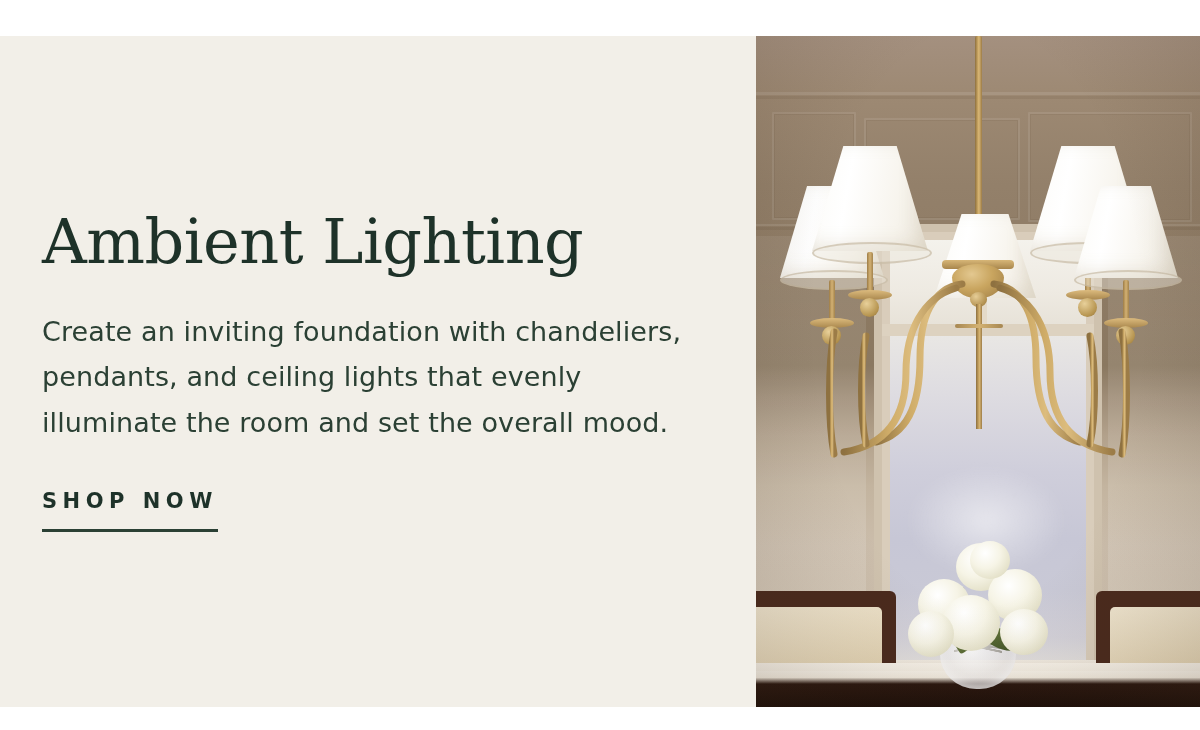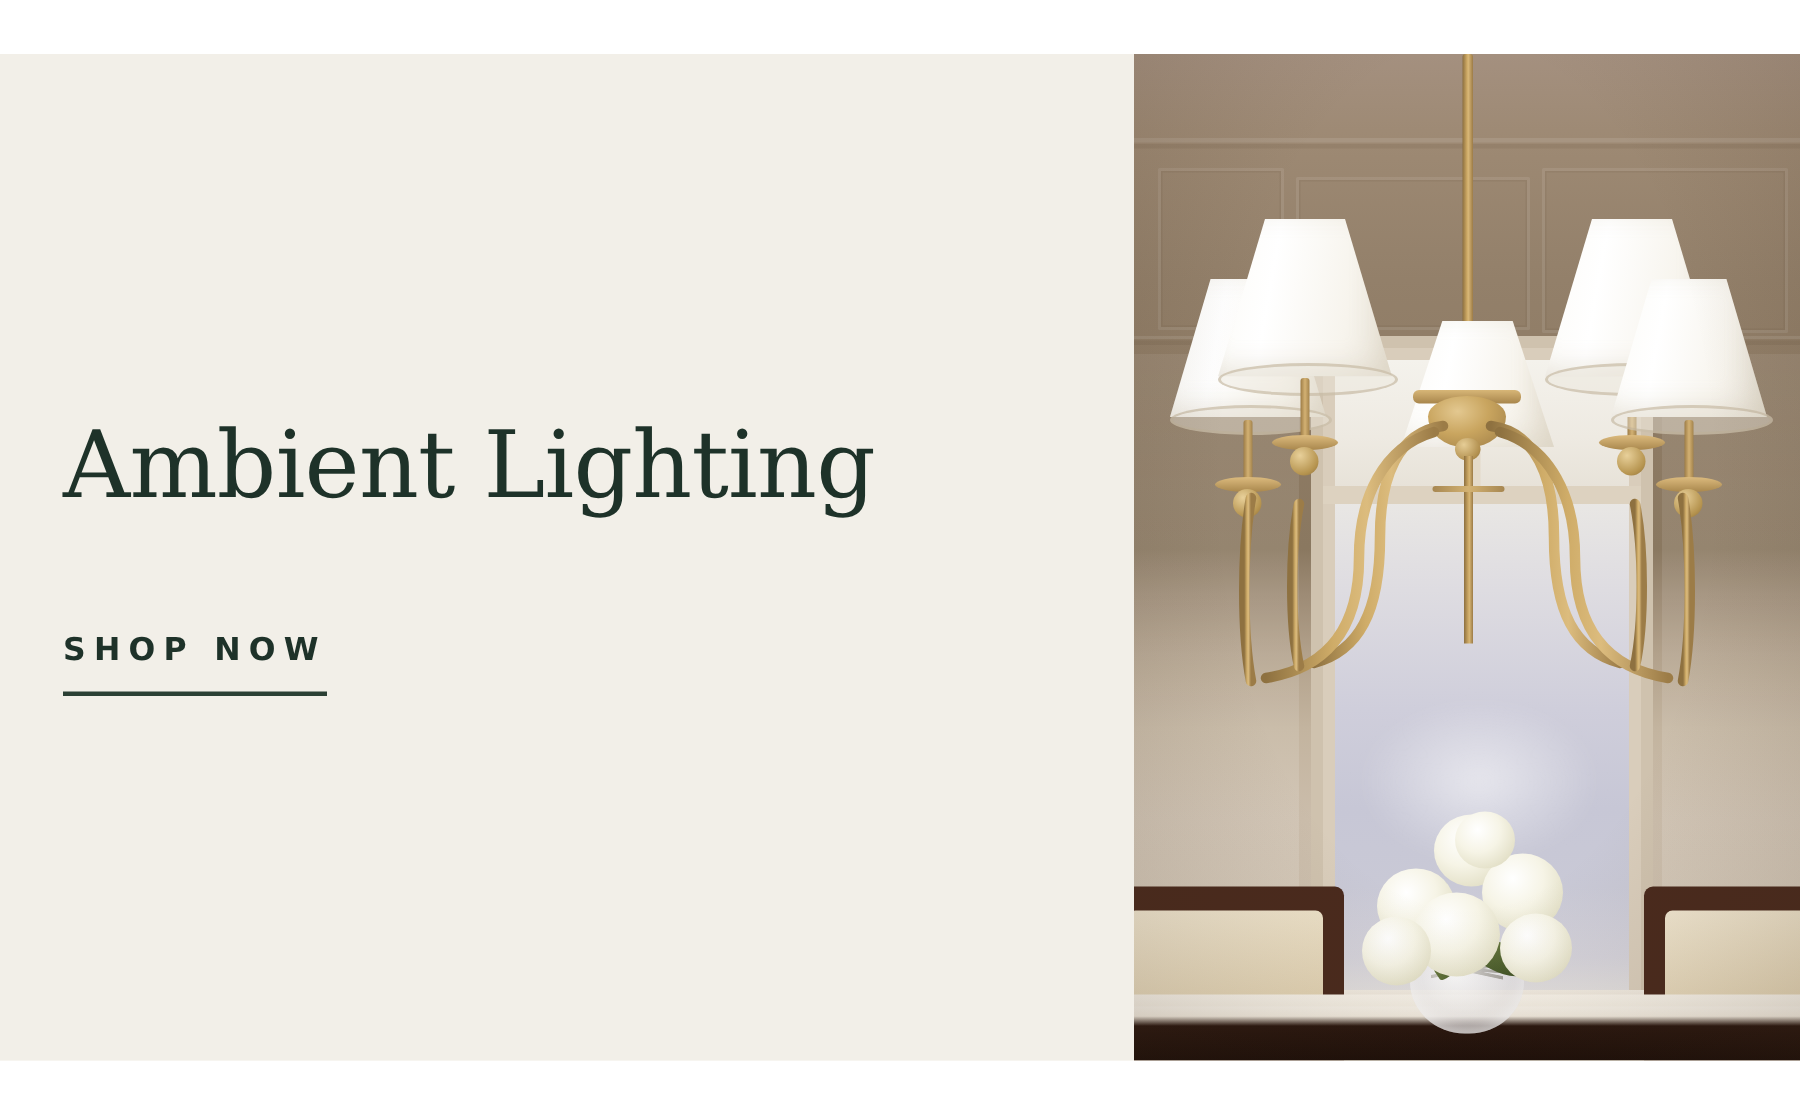--- a/index.html
+++ b/index.html
@@ -322,20 +322,21 @@
 </style>
 </head>
 <body>
 
 <div id="banner">
 
   <div class="text-panel">
 
     <h1 class="headline">Ambient Lighting</h1>
 
+    <p class="subcopy">Create an inviting foundation with chandeliers, pendants, and ceiling lights that evenly illuminate the room and set the overall mood.</p>
 
     <div class="cta-wrap">
       <a class="cta" href="#">SHOP NOW</a>
     </div>
   </div>
 
   <div class="image-panel">
 
     <div class="room-wall"></div>
     <div class="room-wall-lower"></div>

